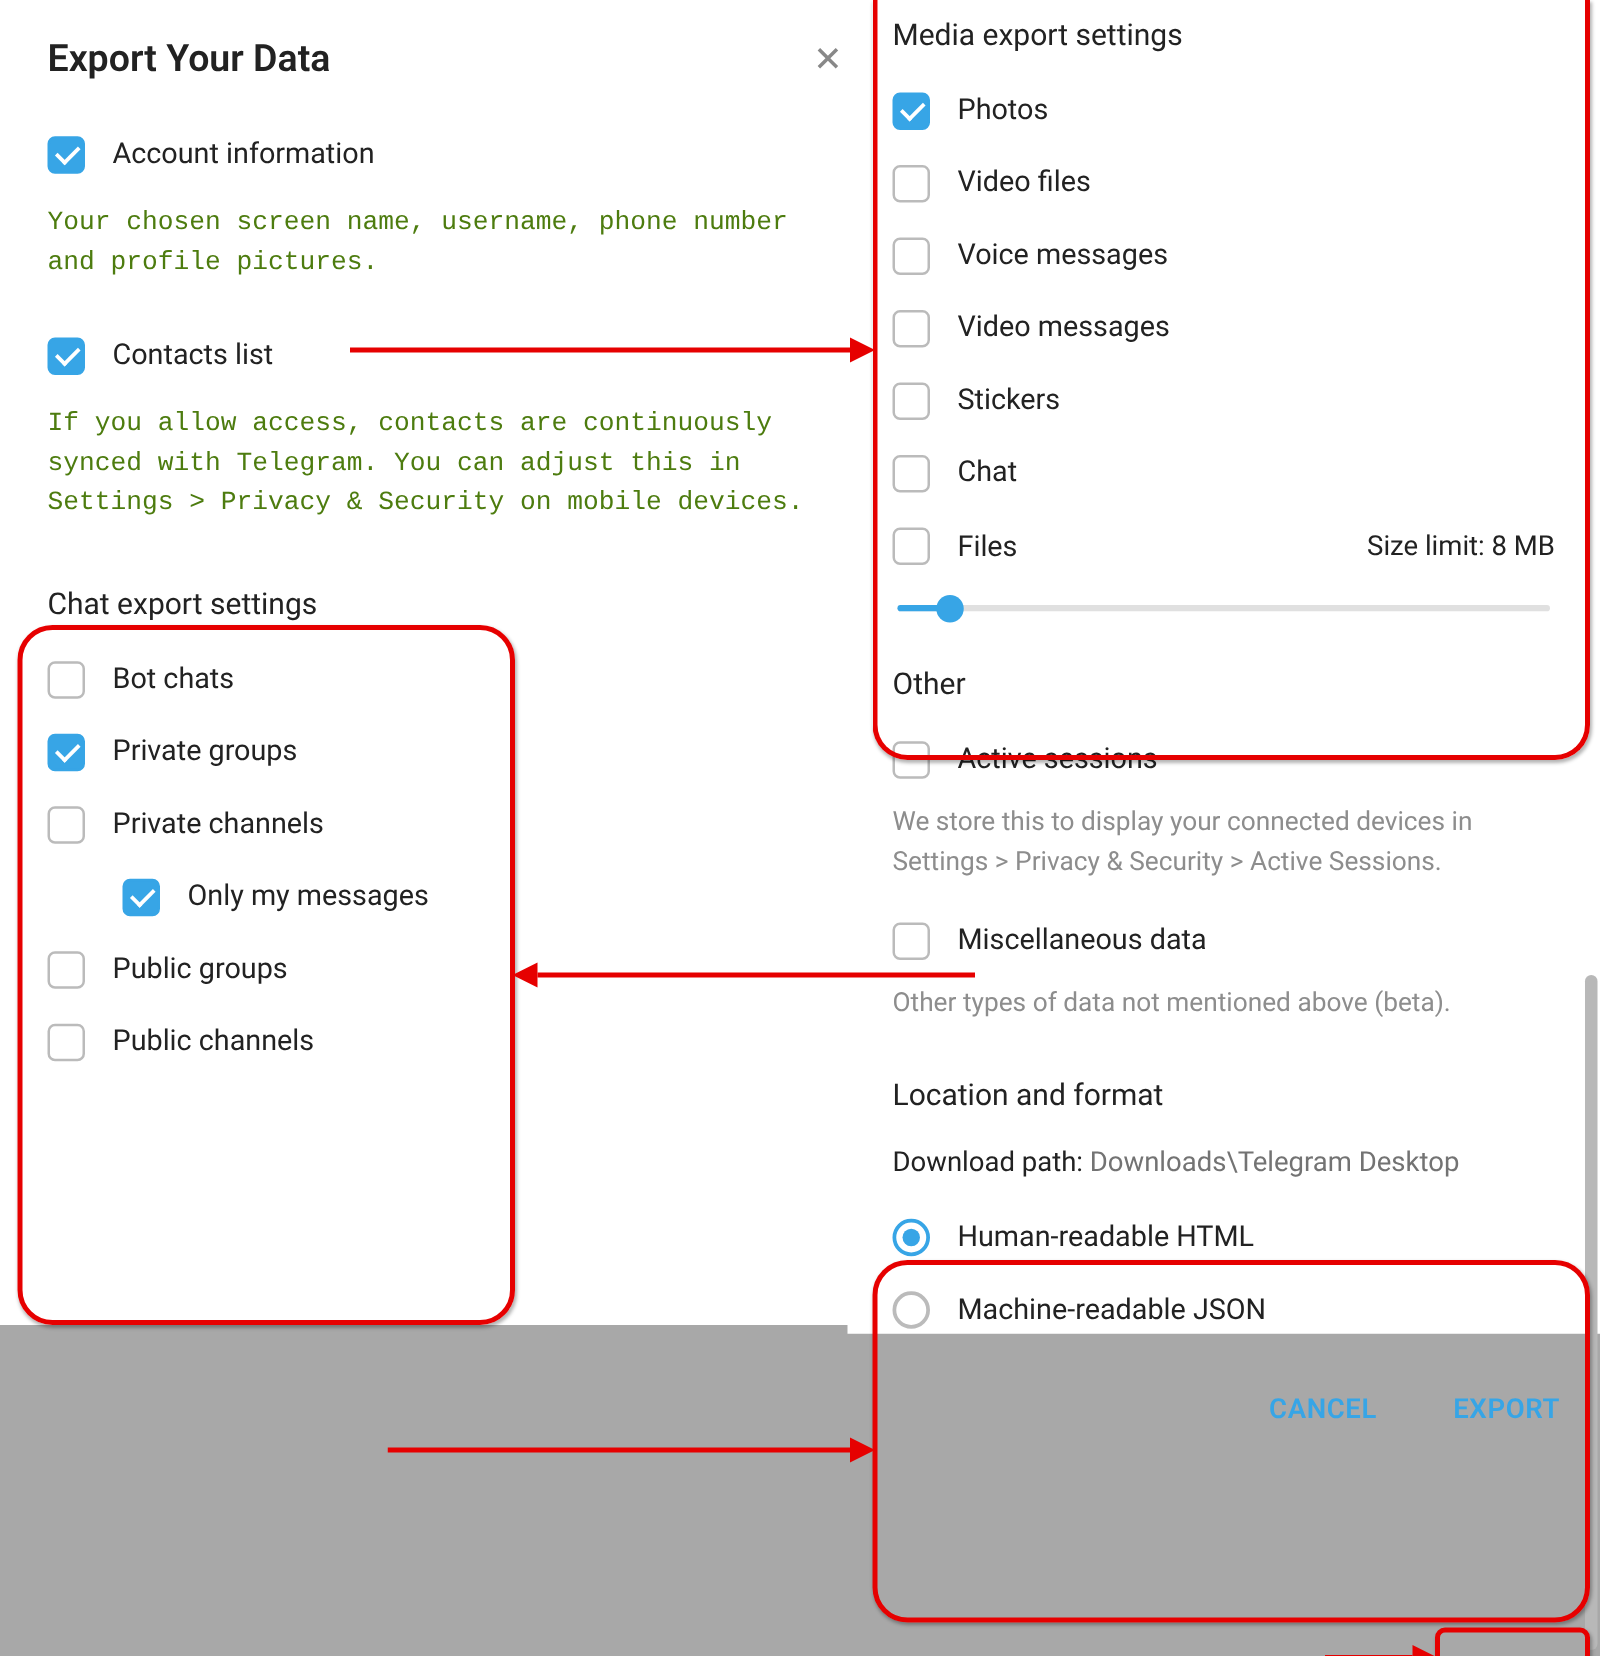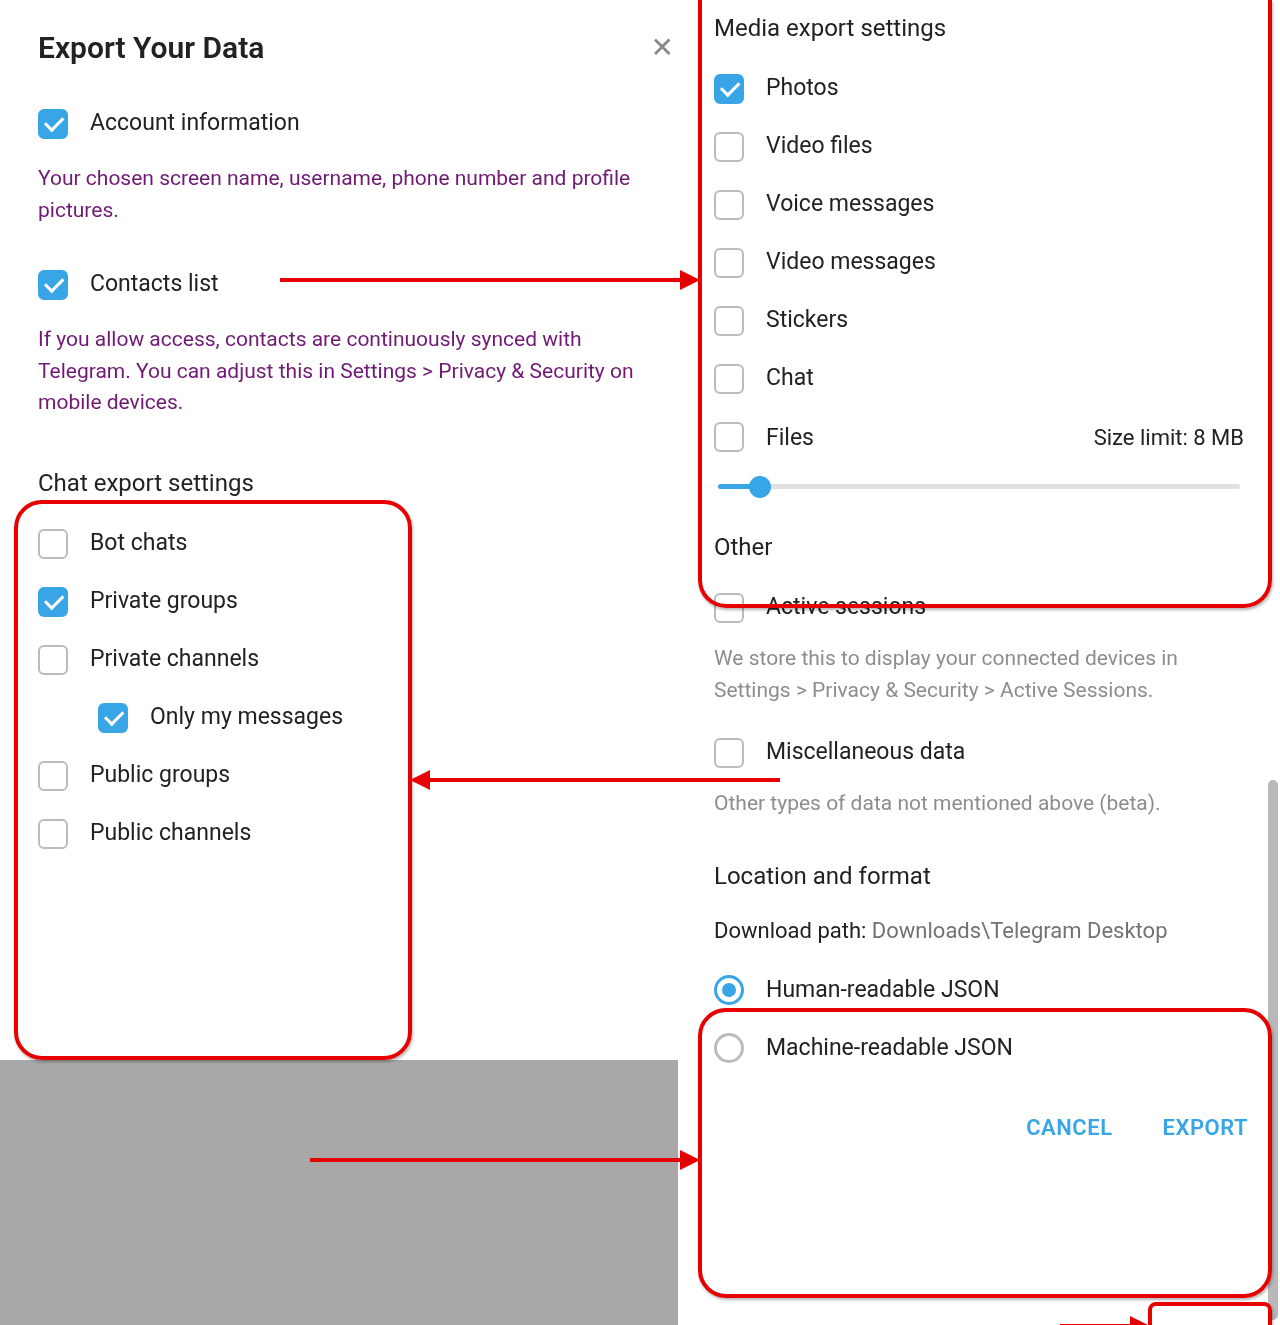--- a/index.html
+++ b/index.html
@@ -18,21 +18,21 @@
     .panel-left {
       left: 0;
       top: 0;
       width: 712px;
       height: 1060px;
     }
     .panel-right {
       left: 678px;
       top: 0;
       width: 602px;
-      height: 1325px;
+      height: 1067px;
     }
     .panel-header {
       display: flex;
       justify-content: space-between;
       align-items: center;
       padding: 30px 38px 20px 38px;
     }
     .panel-title {
       font-size: 30px;
       font-weight: 600;
@@ -82,23 +82,24 @@
       border: solid white;
       border-width: 0 3px 3px 0;
       transform: rotate(45deg) translate(-1px, -2px);
     }
     .checkbox-label {
       font-size: 23px;
       color: #222;
     }
     .desc-text {
       font-size: 21px;
-      color: #701a75;
+      color: #4d7c0f;
       line-height: 1.5;
       padding: 0 38px 20px 38px;
+      font-family: Liberation Mono, monospace;
     }
     .right-desc {
       font-size: 21px;
       color: #8d8d8d;
       line-height: 1.5;
       padding: 6px 0 18px 0;
     }
     .files-row {
       display: flex;
       justify-content: space-between;
@@ -173,21 +174,21 @@
       color: #222;
       padding: 10px 0 18px 0;
     }
     .download-path-link {
       color: #737373;
       cursor: pointer;
     }
     .button-row {
       display: flex;
       justify-content: flex-end;
-      gap: 14px;
+      gap: 25px;
       padding: 30px 14px 10px 0;
       align-items: center;
     }
     .text-button {
       font-size: 22px;
       font-weight: 600;
       color: #37a5e6;
       cursor: pointer;
       padding: 8px 18px;
       letter-spacing: 0.5px;
@@ -348,21 +349,21 @@
 
   <div class="right-section" style="padding-top:24px">
     <div class="section-title">Location and format</div>
 
     <div class="download-path-row">
       <span>Download path: </span><span class="download-path-link">Downloads\Telegram Desktop</span>
     </div>
 
     <div class="radio-row">
       <span class="radio selected"></span>
-      <span class="radio-label">Human-readable JSON</span>
+      <span class="radio-label">Human-readable HTML</span>
     </div>
     <div class="radio-row">
       <span class="radio"></span>
       <span class="radio-label">Machine-readable JSON</span>
     </div>
   </div>
 
   <div class="button-row">
     <span class="text-button">CANCEL</span>
     <span class="text-button">EXPORT</span>

